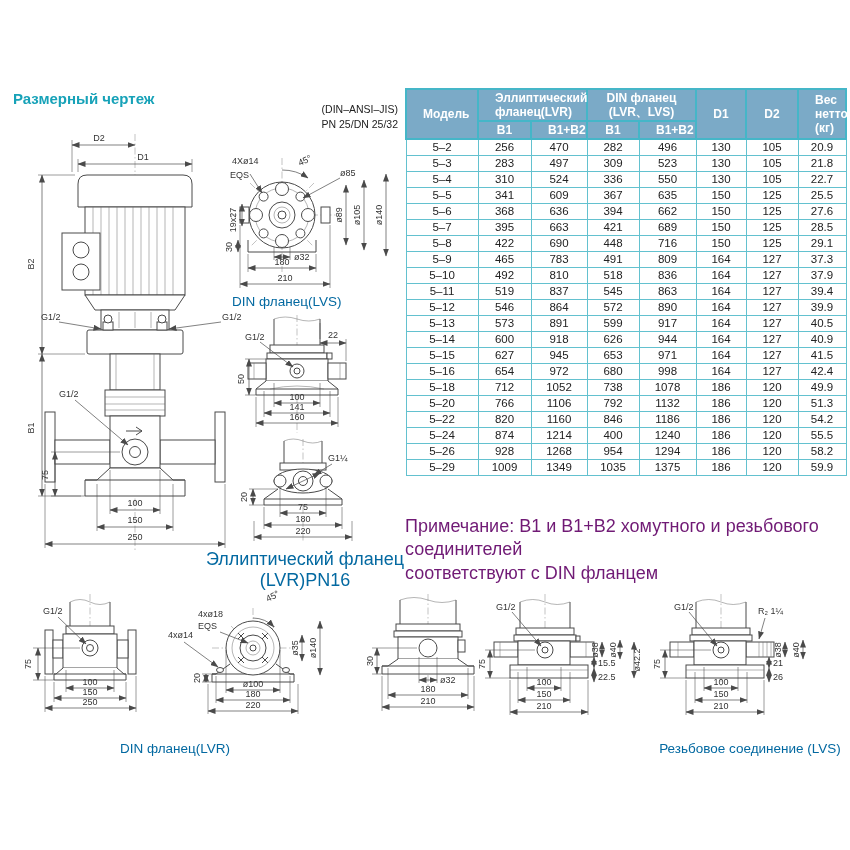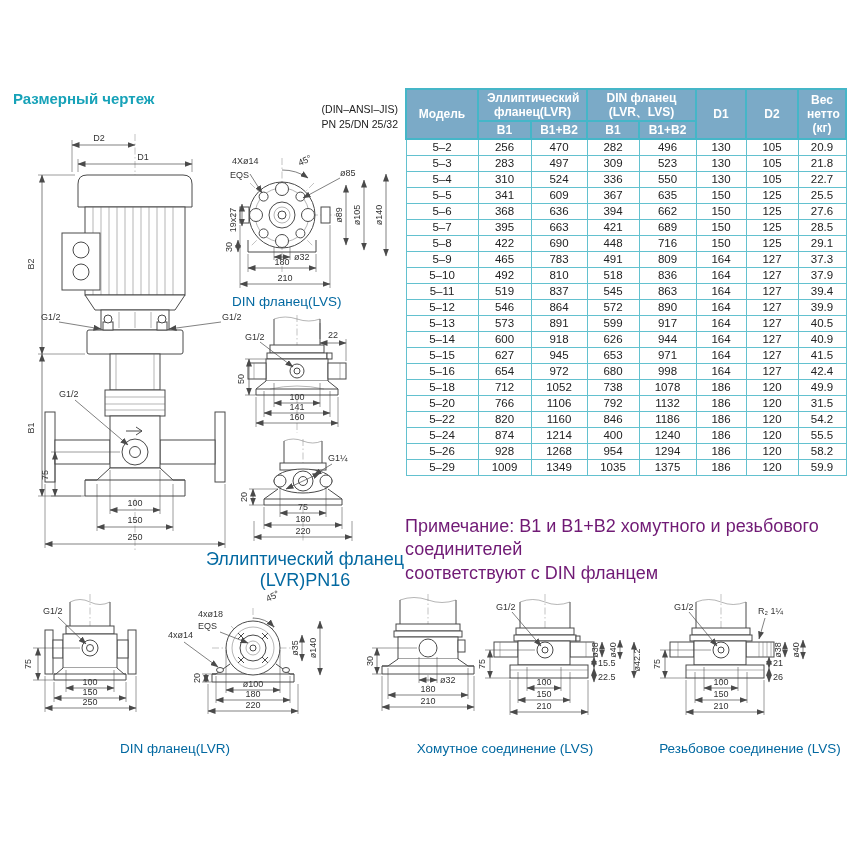--- a/index.html
+++ b/index.html
@@ -3,21 +3,21 @@
 <meta charset="utf-8">
 <style>
   html,body{margin:0;padding:0;background:#fff;}
   #page{position:relative;width:850px;height:850px;background:#fff;overflow:hidden;
         font-family:"Liberation Sans",sans-serif;}
   .title{position:absolute;left:13px;top:90px;font-size:15px;font-weight:bold;color:#17a2b8;}
   
   table.dim{position:absolute;left:405px;top:88px;width:440px;border-collapse:collapse;
         table-layout:fixed;}
   table.dim thead th{background:#7baac7;color:#fff;font-size:12px;font-weight:bold;
-        border:2px solid #45b6c8;padding:1px 8px;line-height:1.18;text-align:center;}
+        border:2px solid #45b6c8;padding:1px 16px;line-height:1.18;text-align:center;}
   table.dim tbody td{font-size:11.5px;color:#222;text-align:center;
         border:1px solid #63c1cf;height:15px;padding:0;line-height:15px;background:#fff;}
   .note{position:absolute;left:405px;top:515px;width:442px;font-size:18px;color:#701a75;line-height:1.3;}
   
   svg{position:absolute;overflow:visible;}
   .ol{stroke:#4a4a4a;stroke-width:1;fill:none;}
   .olw{stroke:#4a4a4a;stroke-width:1;fill:#fff;}
   .thin{stroke:#6a6a6a;stroke-width:.5;fill:none;}
   .cl{stroke:#9a9a9a;stroke-width:.6;stroke-dasharray:7 2.5 1.5 2.5;fill:none;}
   .ext{stroke:#4a4a4a;stroke-width:.55;fill:none;}
@@ -241,21 +241,21 @@
           <td>49.9</td>
         </tr>
         <tr>
           <td>5–20</td>
           <td>766</td>
           <td>1106</td>
           <td>792</td>
           <td>1132</td>
           <td>186</td>
           <td>120</td>
-          <td>31.5</td>
+          <td>51.3</td>
         </tr>
         <tr>
           <td>5–22</td>
           <td>820</td>
           <td>1160</td>
           <td>846</td>
           <td>1186</td>
           <td>186</td>
           <td>120</td>
           <td>54.2</td>
@@ -730,16 +730,15 @@
       <line class="dim" x1="40" y1="108" x2="92" y2="108"></line>
       <text class="dt" x="66" y="105" text-anchor="middle">150</text>
       <line class="ext" x1="31" y1="88" x2="31" y2="123"></line>
         <line class="ext" x1="109" y1="88" x2="109" y2="123"></line>
       <line class="dim" x1="31" y1="120" x2="109" y2="120"></line>
       <text class="dt" x="66" y="117" text-anchor="middle">210</text>
     </g>
   </svg>
 
   <div class="cap" style="left:60px;top:741px;width:230px">DIN фланец(LVR)</div>
-  <div class="cap" style="left:390px;top:741px;width:230px">Хомутное соединение (LVS)</div>
   <div class="cap" style="left:630px;top:741px;width:240px">Резьбовое соединение (LVS)</div>
 
 </div>
 
 </body></html>

